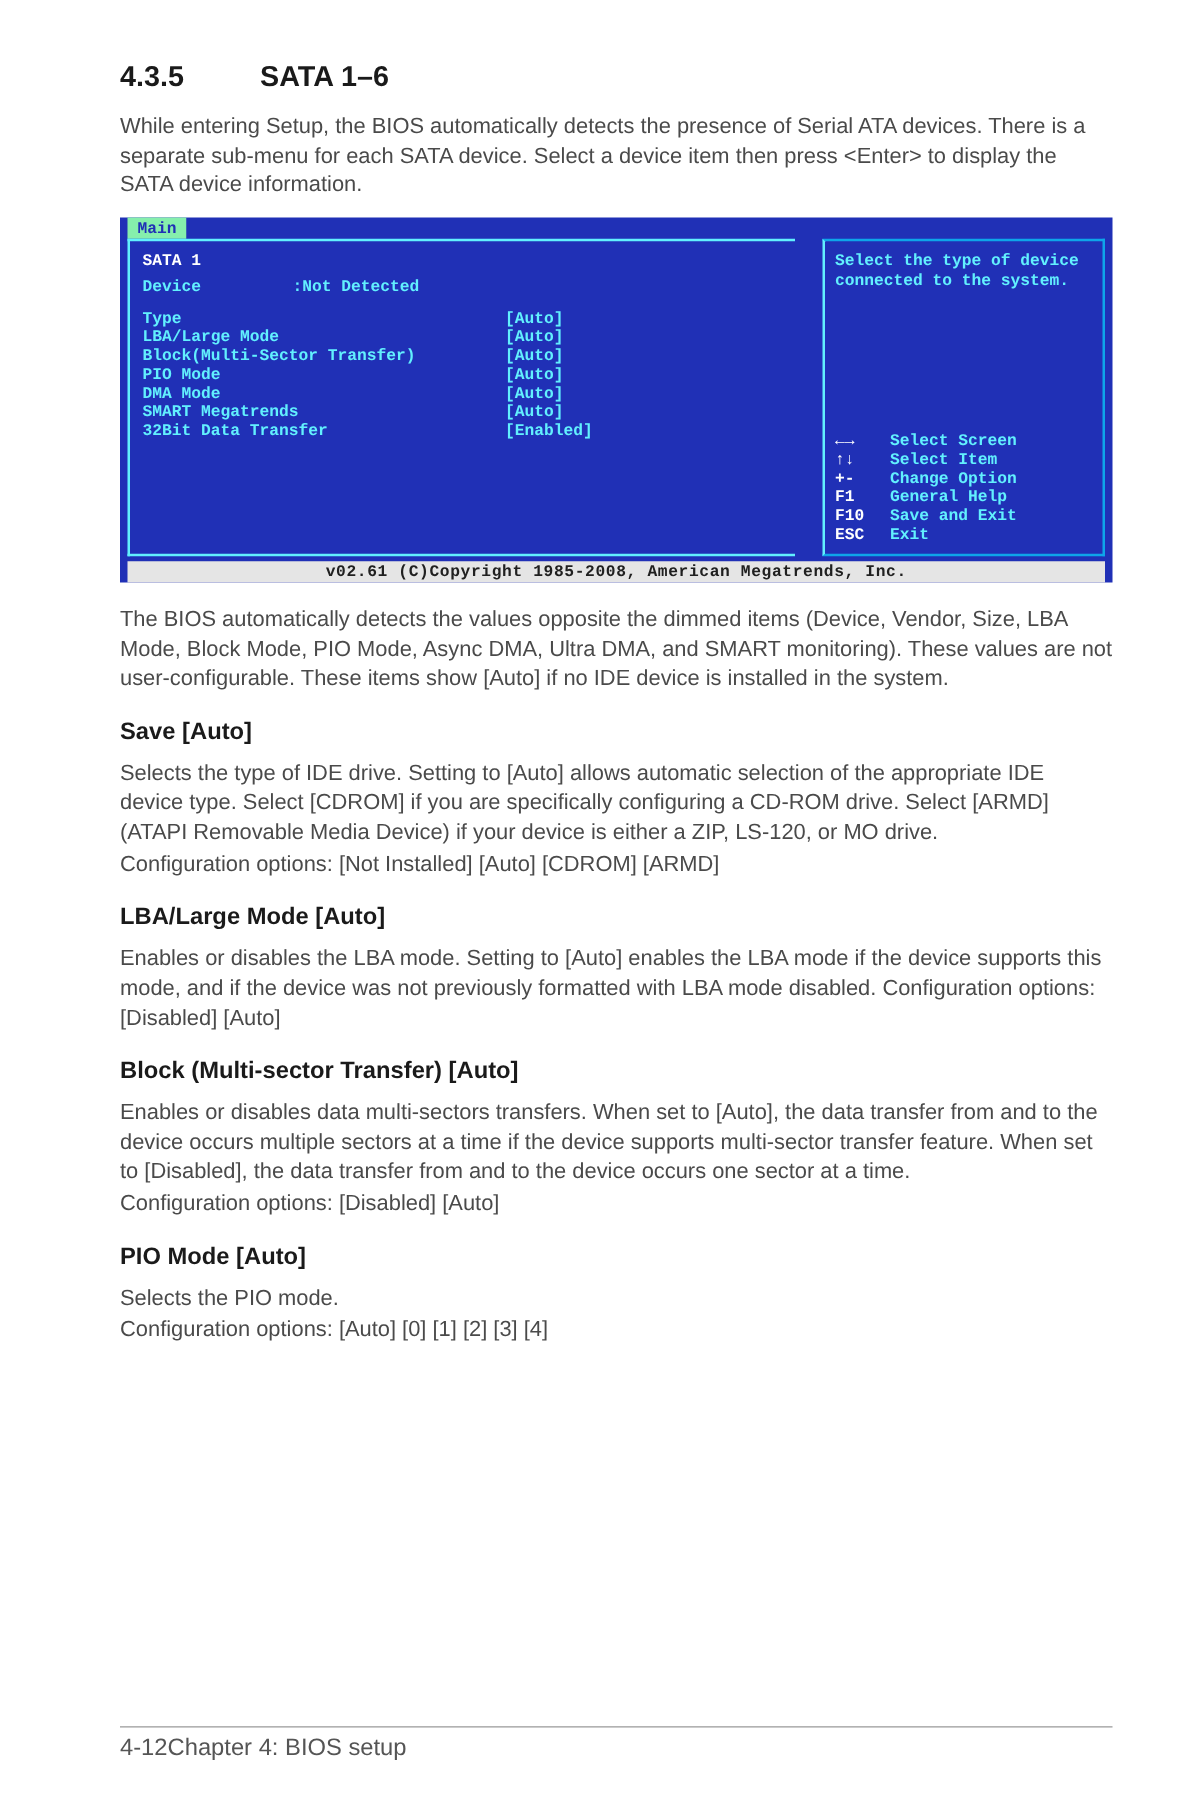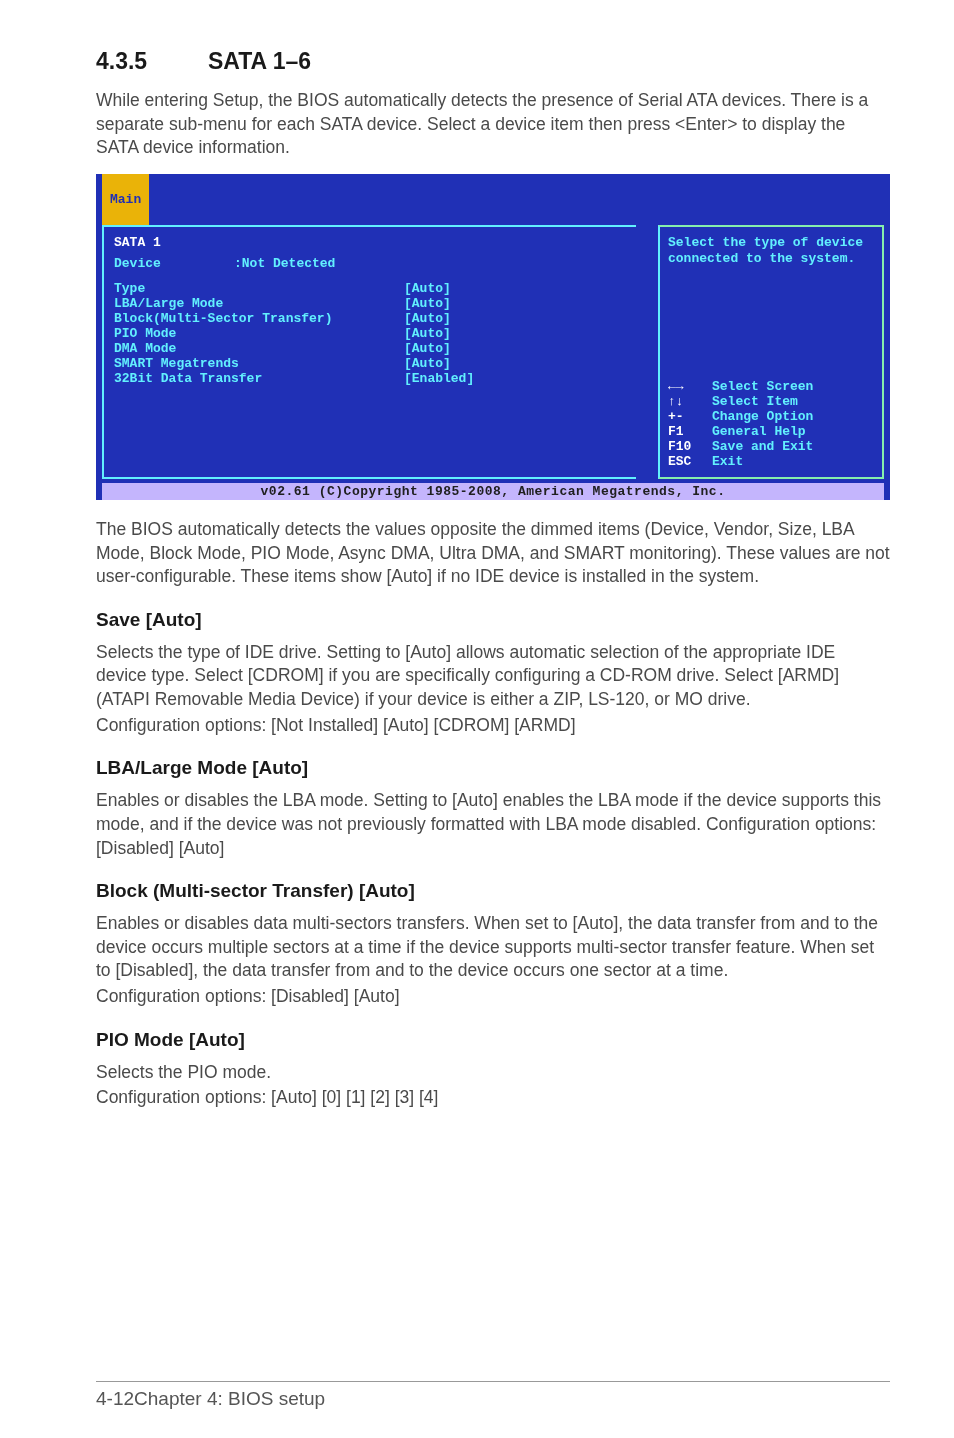--- a/index.html
+++ b/index.html
@@ -49,57 +49,57 @@
   .bios .title-row {
     text-align: center;
     padding: 4px 0 0 0;
     letter-spacing: 1px;
   }
   .bios .tabrow {
     display: flex;
     padding: 0 6px;
   }
   .bios .tab {
-    background: #eab308;
+    background: #86efac;
     color: #2030b6;
-    padding: 18px 8px;
+    padding: 1px 8px;
   }
   .bios .inner {
     display: flex;
     padding: 0 6px 4px 6px;
     gap: 22px;
   }
   .bios .left {
     flex: 1;
     border: 2px solid #62f0fe;
     border-right: none;
     padding: 8px 10px;
     min-height: 254px;
   }
   .bios .right {
     width: 226px;
-    border: 2px solid #86efac;
+    border: 2px solid #0ea5e9;
     border-left: 2px solid #62f0fe;
     padding: 8px 10px 8px 8px;
     display: flex;
     flex-direction: column;
     justify-content: space-between;
   }
   .bios .row {
     display: flex;
     white-space: pre;
   }
   .bios .lbl { width: 290px; }
   .bios .white { color: #ffffff; }
   .bios .val { color: #62f0fe; }
   .bios .hint-block .hrow { display:flex; }
   .bios .hint-block .key { width: 44px; color:#ffffff;}
   .bios .copyright {
     text-align: center;
-    background: #c4b5fd;
+    background: #e5e5e5;
     color: #202020;
     padding: 1px 0;
     letter-spacing: 0.5px;
     margin: 0 6px 4px 6px;
   }
   .footer {
     position: absolute;
     bottom: 28px;
     left: 96px;
     right: 64px;

